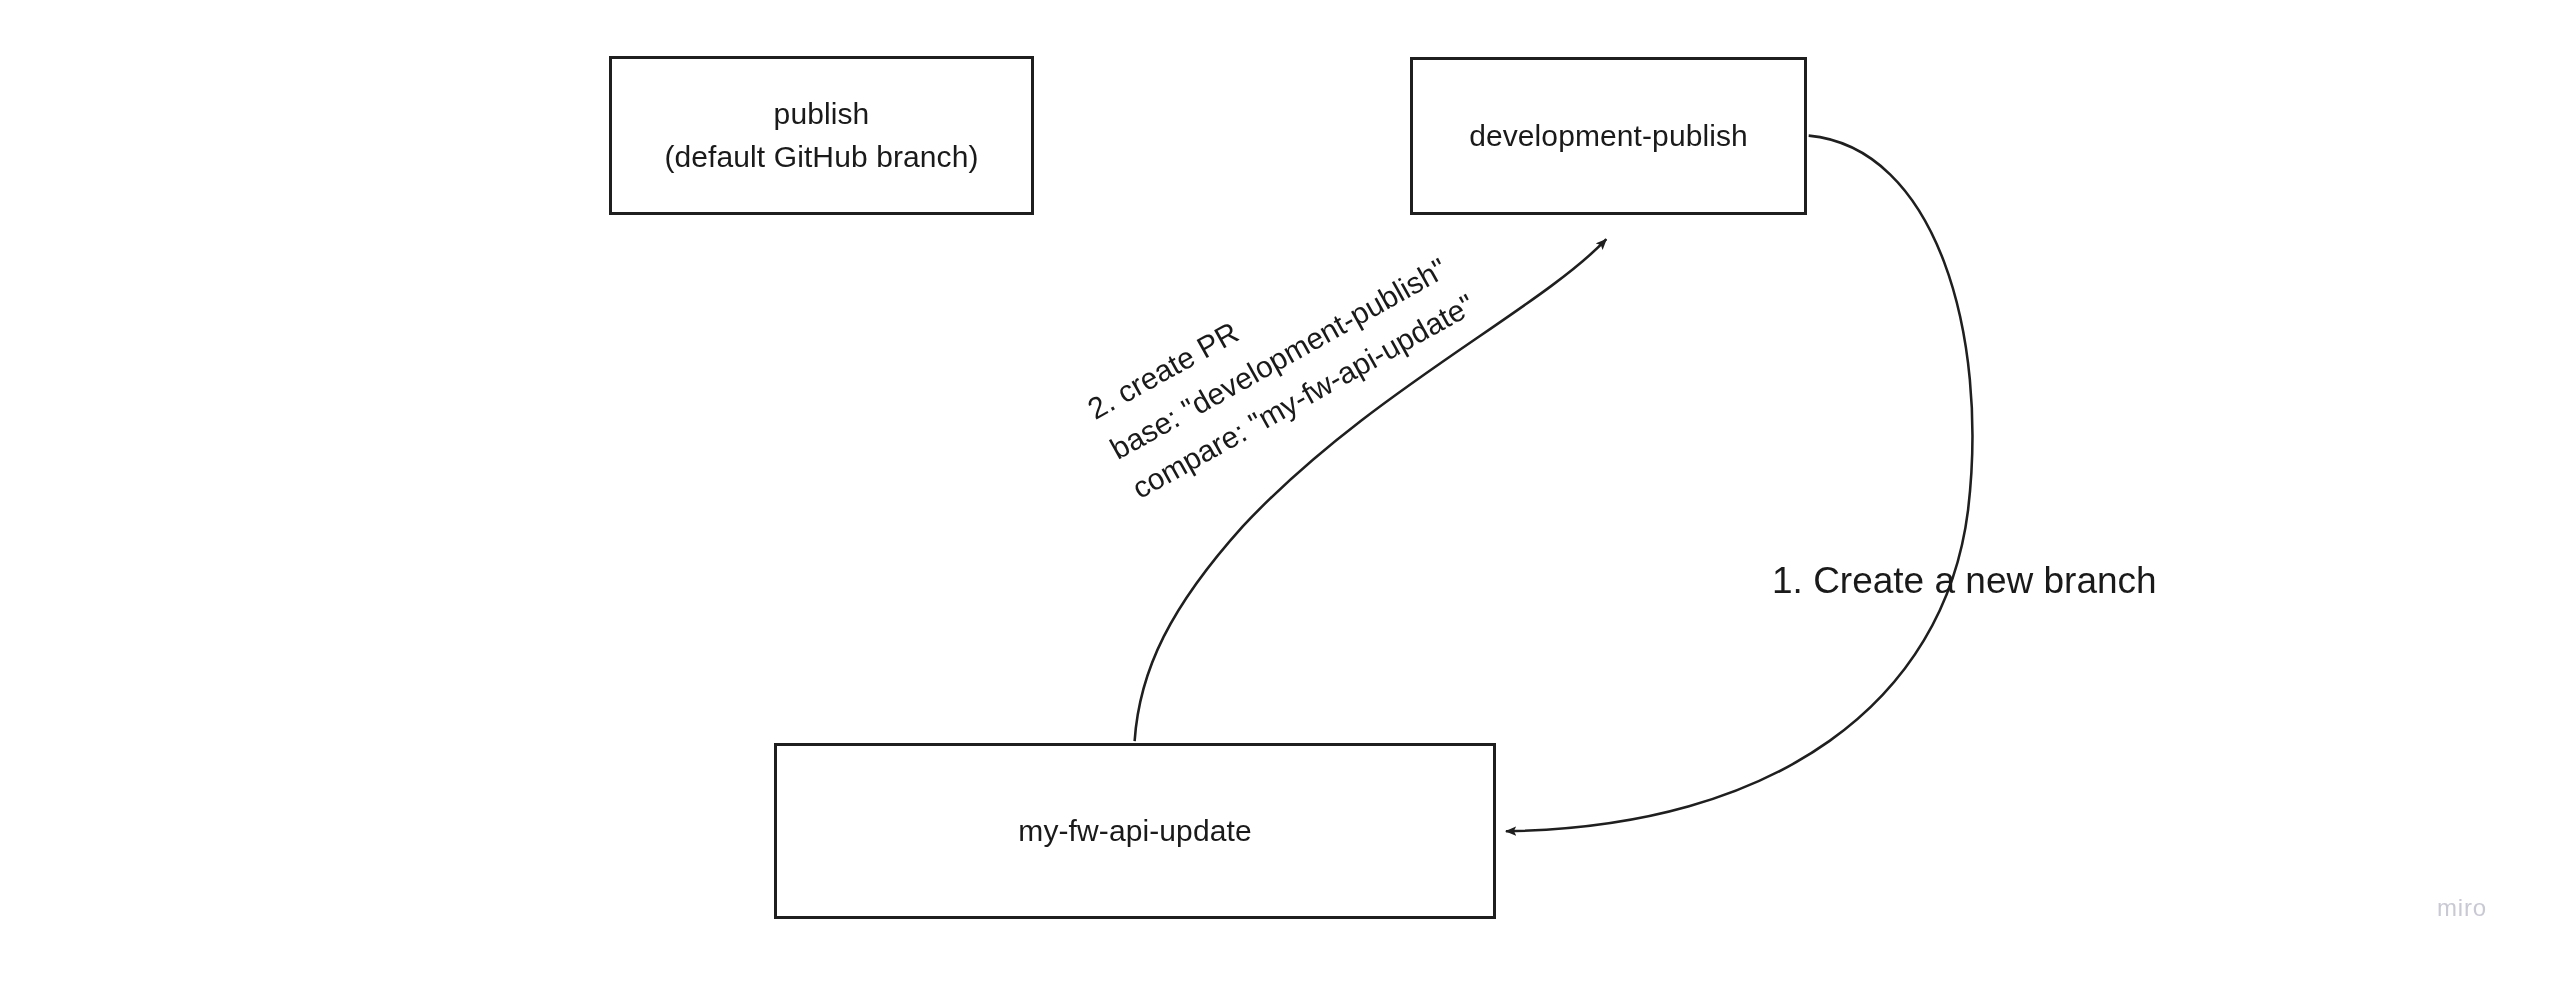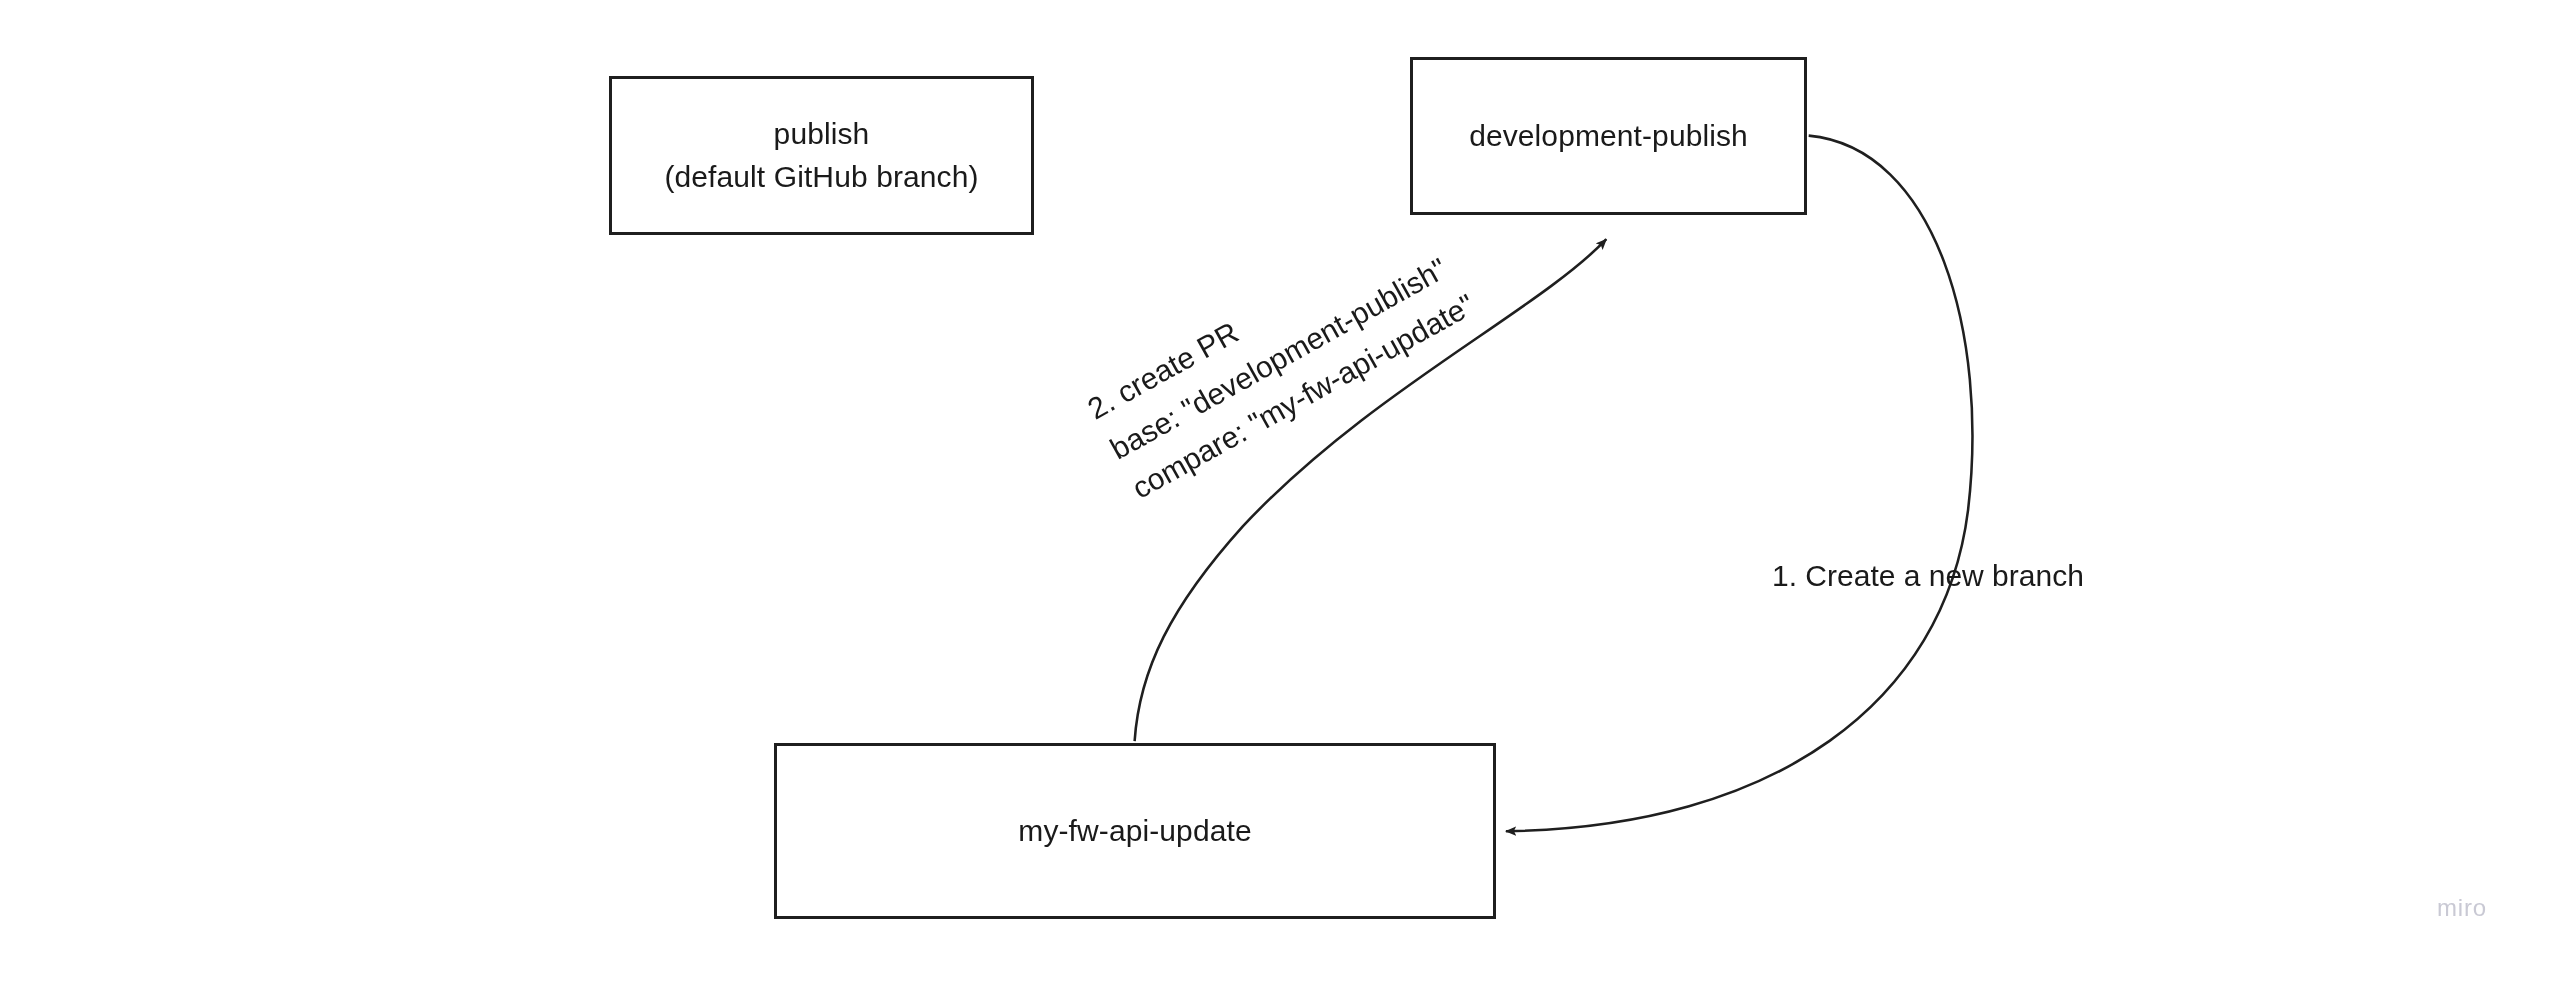--- a/index.html
+++ b/index.html
@@ -42,21 +42,20 @@
     line-height: 1.42;
     color: #1a1a1a;
     white-space: pre-line;
     letter-spacing: 0.1px;
   }
   #node-publish {
     left: 609px;
     top: 56px;
     width: 425px;
     height: 159px;
-    margin-top: 20px;
   }
   #node-development-publish {
     left: 1410px;
     top: 57px;
     width: 397px;
     height: 158px;
   }
   #node-my-fw-api-update {
     left: 774px;
     top: 743px;
@@ -66,21 +65,21 @@
   .edge-label {
     position: absolute;
     font-size: 30px;
     line-height: 1.5;
     color: #1a1a1a;
     white-space: pre;
   }
   #edge-label-create-branch {
     left: 1772px;
     top: 553px;
-    font-size: 30px;
+    font-size: 37px;
   }
   #edge-label-create-pr {
     left: 1146px;
     top: 374px;
     transform: rotate(-29.2deg);
     transform-origin: 0 100%;
     line-height: 1.52;
   }
   #watermark {
     position: absolute;

